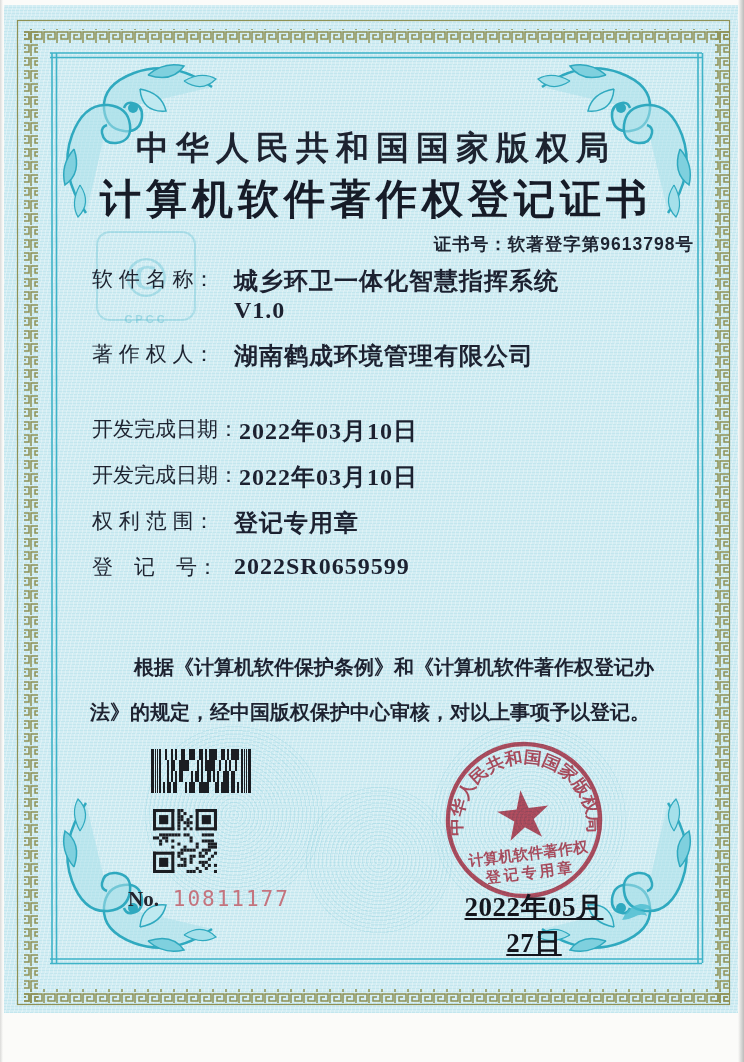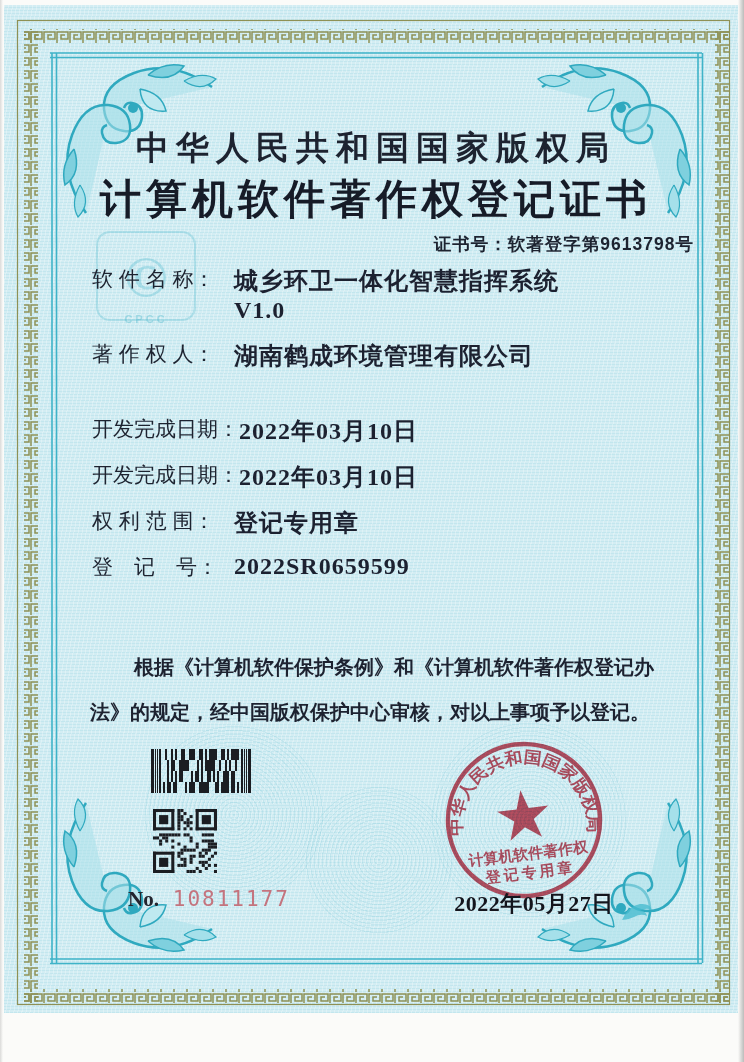--- a/index.html
+++ b/index.html
@@ -81,22 +81,22 @@
   .serial-label{font-family:"Liberation Serif",serif;font-weight:bold;color:#23242e;}
   .serial-value{
     font-family:"DejaVu Sans Mono",monospace;color:#c4747e;
     letter-spacing:2px;margin-left:8px;font-weight:400;
   }
 
   .seal{position:absolute;left:435px;top:730px;width:170px;height:170px;
     mix-blend-mode:multiply;opacity:.88;}
   .issue-date{
     position:absolute;left:450px;top:884px;width:160px;text-align:center;
-    font-size:22px;font-weight:bold;color:#14151d;
-    font-family:"Liberation Serif",serif;letter-spacing:0.5px;
+    font-size:27px;font-weight:bold;color:#14151d;
+    font-family:"Liberation Serif",serif;letter-spacing:0.5px;text-decoration:underline;
   }
   .wave-icon{position:absolute;left:616px;top:893px;}
 </style>
 </head>
 <body>
 
 <div class="paper">
 
   <div class="rosette" id="rosette-seal"></div>
   <div class="rosette" id="rosette-qr"></div>

